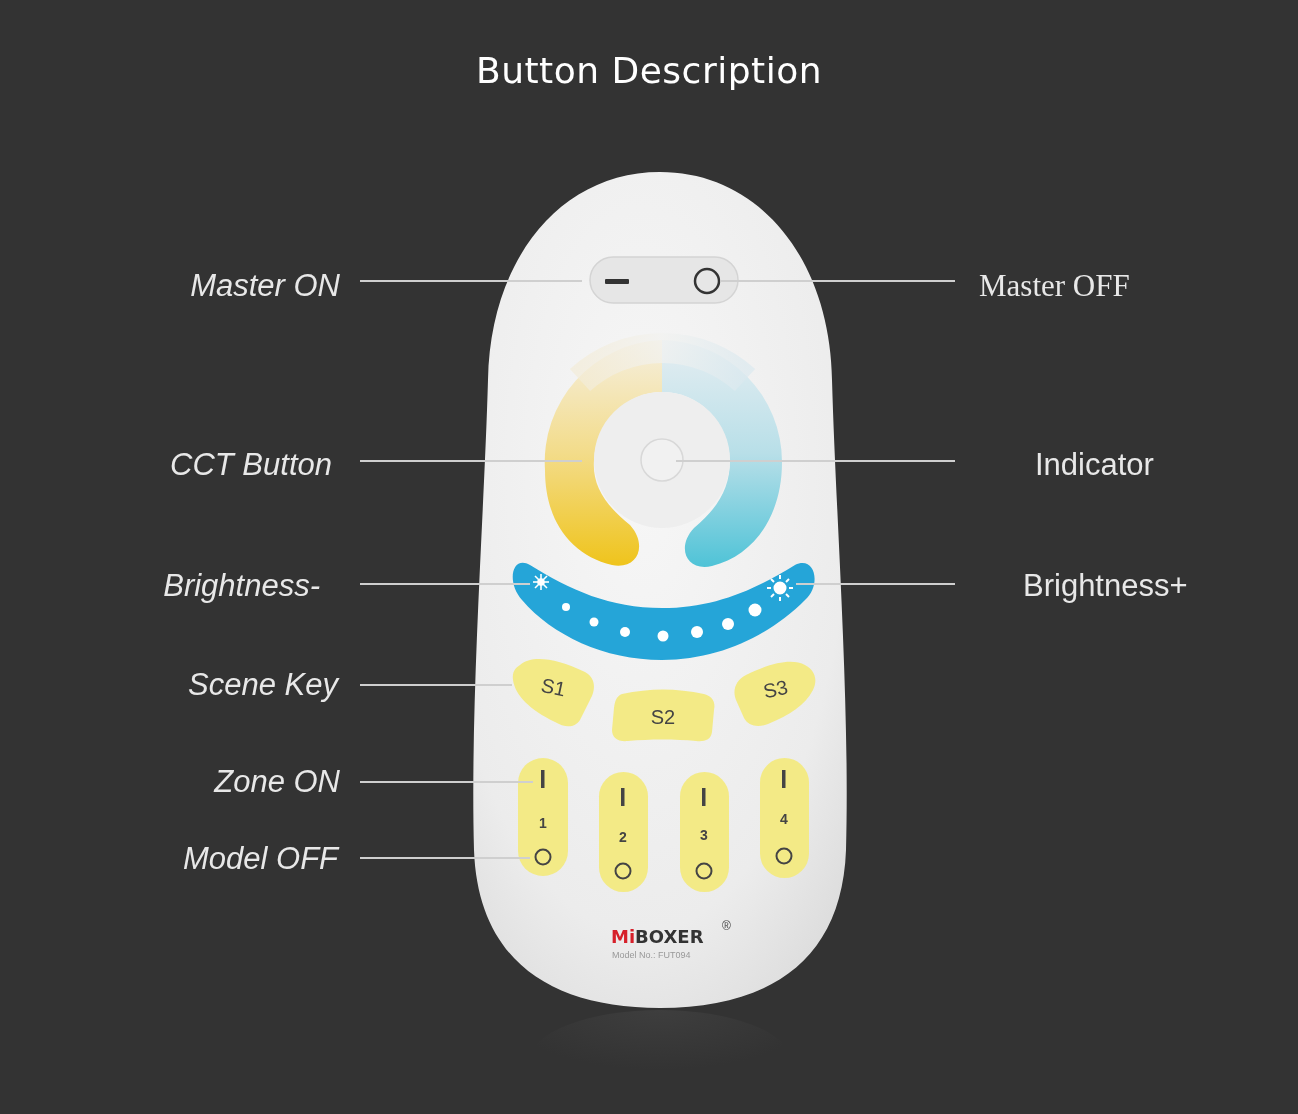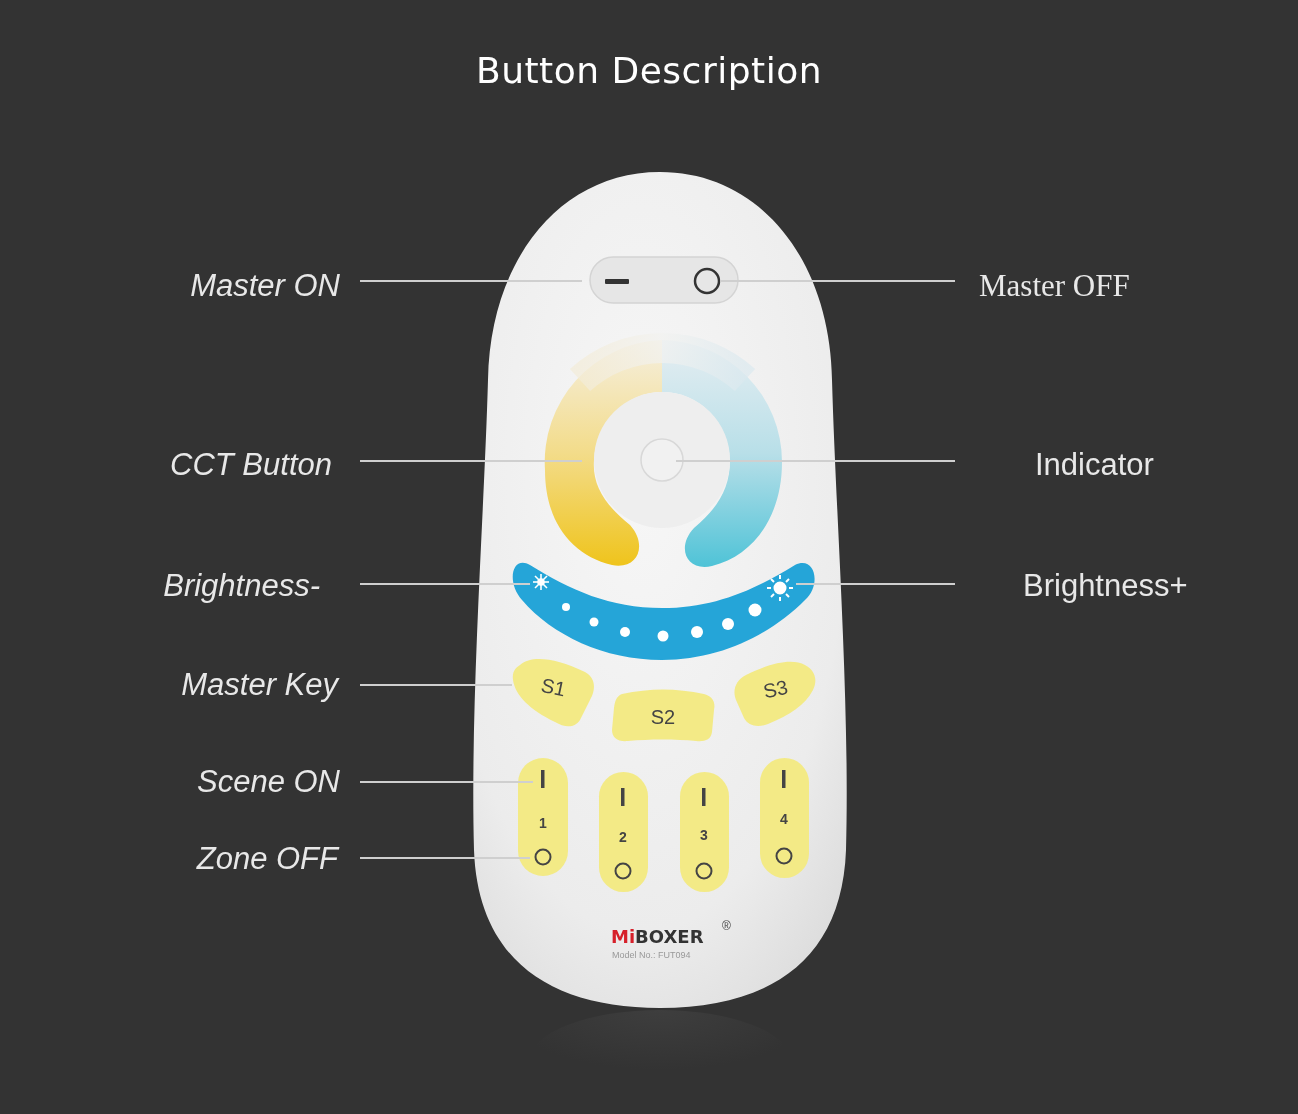--- a/index.html
+++ b/index.html
@@ -119,23 +119,23 @@
   </g>
 
   <text x="611" y="943" font-family="DejaVu Sans, sans-serif" font-weight="bold" font-size="18"><tspan fill="#d6202a">Mi</tspan><tspan fill="#333">BOXER</tspan></text>
   <text x="722" y="930" font-family="Liberation Sans, sans-serif" font-size="12" fill="#444"><tspan>®</tspan></text>
   <text x="612" y="958" font-family="Liberation Sans, sans-serif" font-size="9" fill="#999"><tspan>Model No.: FUT094</tspan></text>
 </svg>
 
 <div class="label left" style="left:140px; top:268px; width:200px;">Master ON</div>
 <div class="label left" style="left:100px; top:447px; width:232px;">CCT Button</div>
 <div class="label left" style="left:84px; top:568px; width:236px;">Brightness-</div>
-<div class="label left" style="left:100px; top:667px; width:238px;">Master Key</div>
-<div class="label left" style="left:100px; top:764px; width:240px;">Scene ON</div>
-<div class="label left" style="left:100px; top:841px; width:238px;">Zone OFF</div>
+<div class="label left" style="left:100px; top:667px; width:238px;">Scene Key</div>
+<div class="label left" style="left:100px; top:764px; width:240px;">Zone ON</div>
+<div class="label left" style="left:100px; top:841px; width:238px;">Model OFF</div>
 
 <div class="label" style="left:979px; top:268px;font-family:Liberation Serif, serif;">Master OFF</div>
 <div class="label" style="left:1035px; top:447px;">Indicator</div>
 <div class="label" style="left:979px; top:568px;margin-left:44px;">Brightness+</div>
 
 <div class="line" style="left:360px; top:280px; width:222px;"></div>
 <div class="line" style="left:360px; top:460px; width:222px;"></div>
 <div class="line" style="left:360px; top:583px; width:170px;"></div>
 <div class="line" style="left:360px; top:684px; width:152px;"></div>
 <div class="line" style="left:360px; top:781px; width:173px;"></div>

